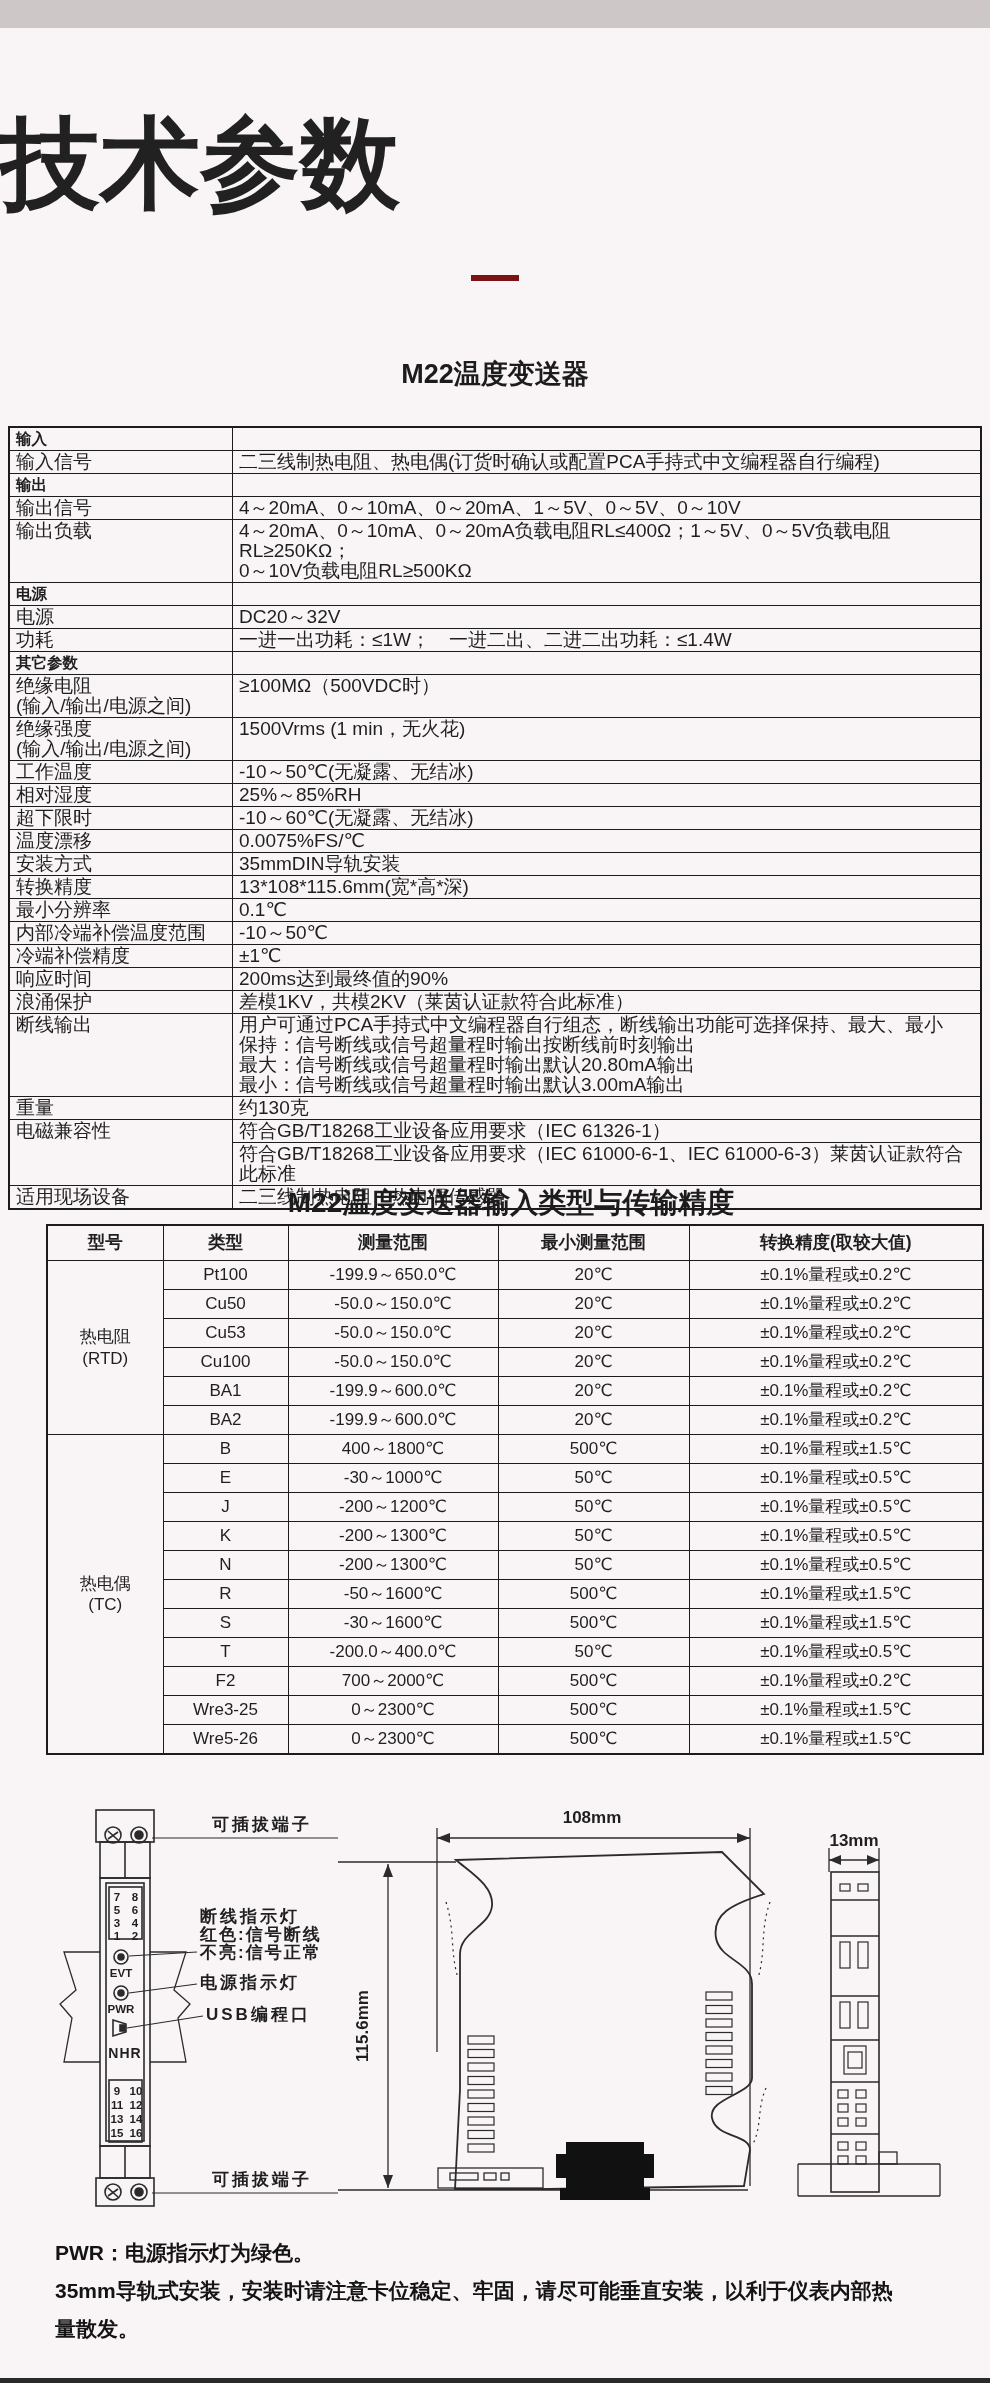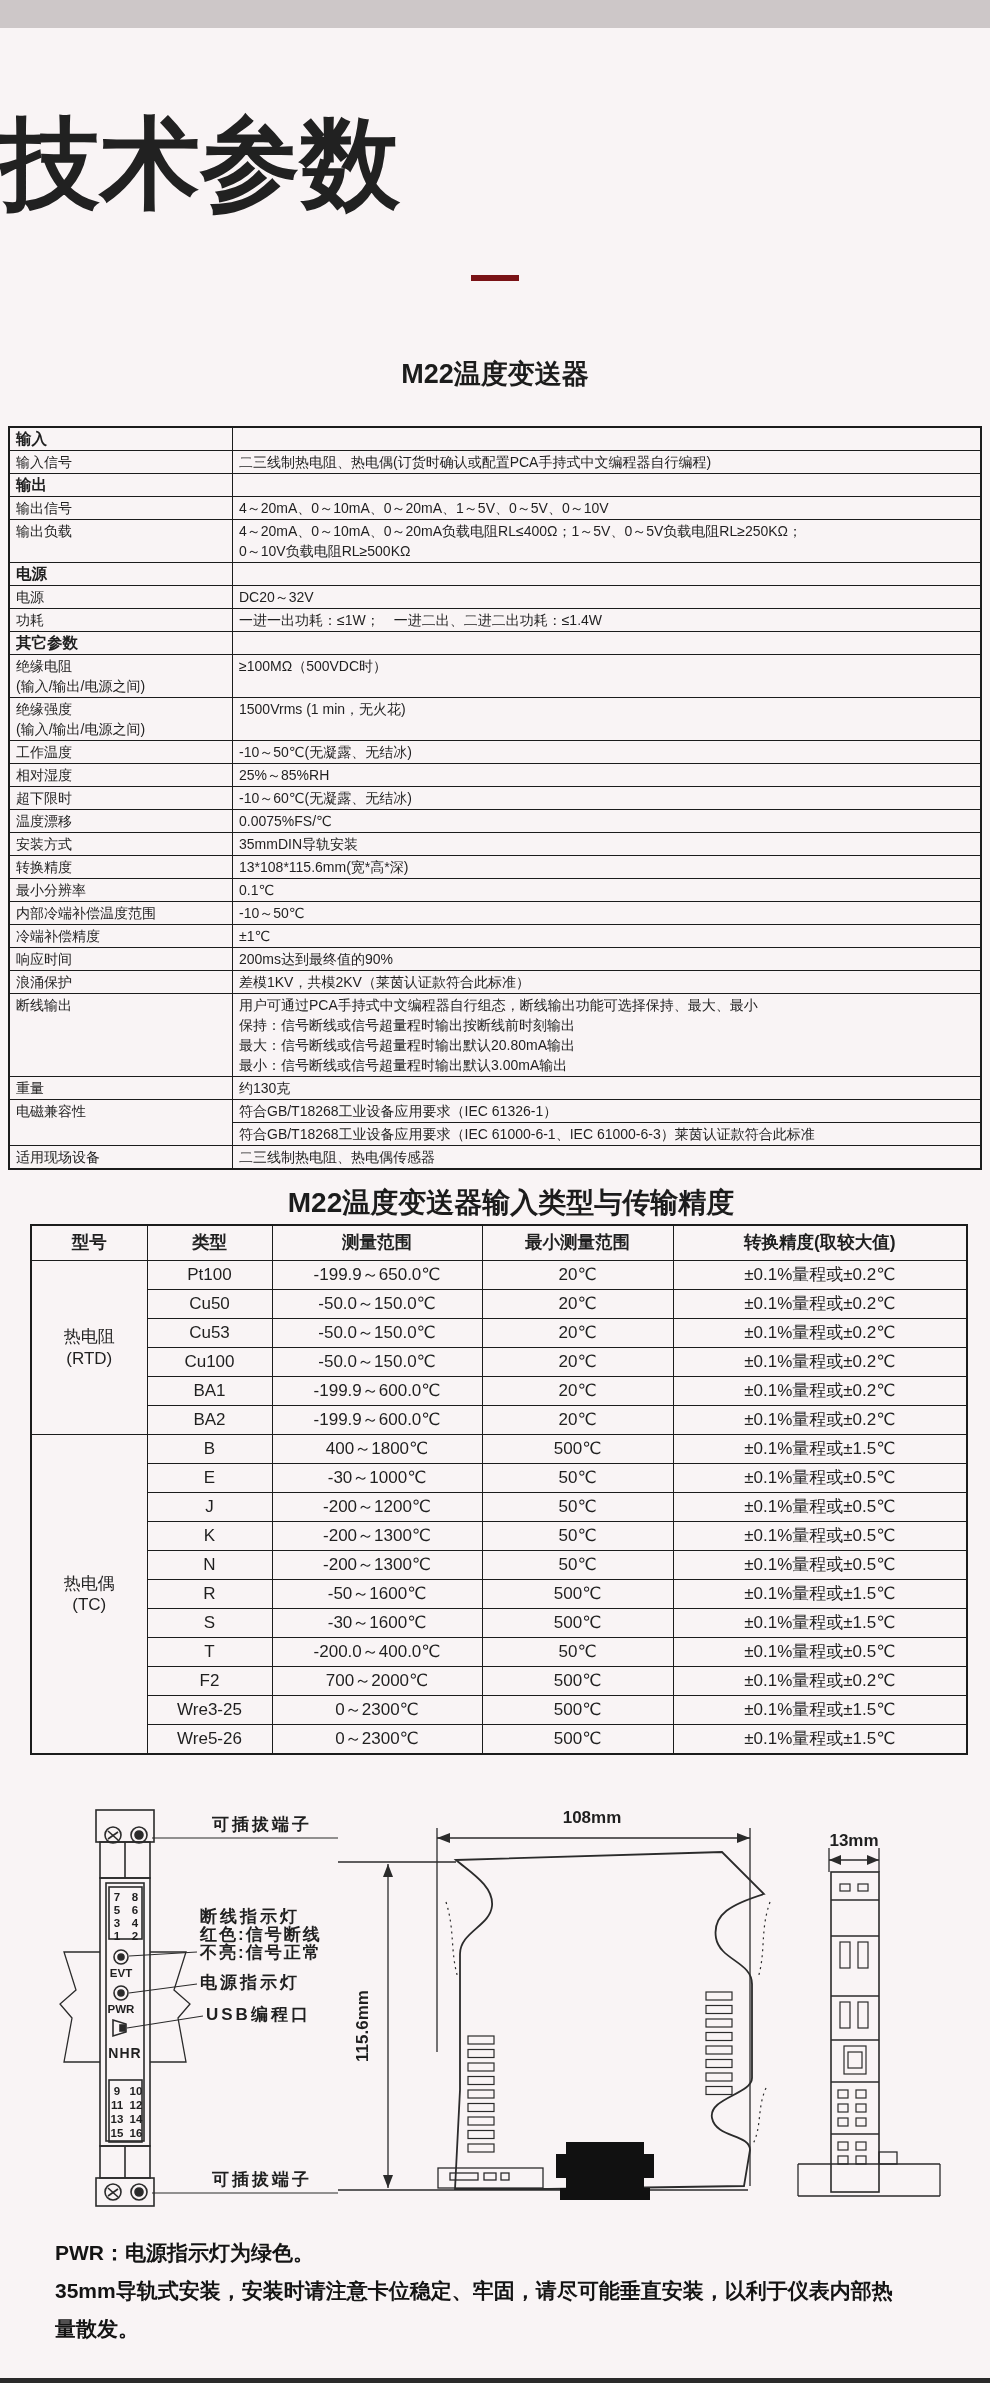--- a/index.html
+++ b/index.html
@@ -18,31 +18,31 @@
   .red-divider{position:absolute;top:275px;left:471px;width:48px;height:6px;background:#7a1216;}
   .product-title{
     position:absolute;top:356px;left:0;width:990px;margin:0;
     text-align:center;font-size:27px;font-weight:bold;color:#1c1c1c;
   }
   .spec-table{
     position:absolute;top:426px;left:8px;width:974px;
     border-collapse:collapse;border:2px solid #1c1c1c;table-layout:fixed;
   }
   .spec-table td{
-    border:1px solid #1c1c1c;font-size:14px;line-height:20px;
+    border:1px solid #1c1c1c;font-size:19px;line-height:20px;
     padding:1px 6px;vertical-align:top;white-space:pre-line;color:#1f1f1f;
   }
   .spec-table td.label{width:210px;}
   .spec-table tr.section td.label{font-weight:bold;font-size:15.5px;}
   .accuracy-title{
     position:absolute;top:1168px;left:0;width:990px;margin:16px;
     text-align:center;font-size:28px;font-weight:bold;color:#1c1c1c;
   }
   .acc-table{
-    position:absolute;top:1224px;left:30px;width:936px;
+    position:absolute;top:1224px;left:46px;width:936px;
     border-collapse:collapse;border:2px solid #1c1c1c;table-layout:fixed;
   }
   .acc-table th,.acc-table td{
     border:1px solid #1c1c1c;text-align:center;vertical-align:middle;
     font-size:17px;height:28px;padding:0 2px;white-space:pre-line;line-height:1.25;
   }
   .acc-table th{font-weight:bold;height:34px;font-size:17.5px;}
   .diagram{position:absolute;top:1790px;left:0;}
   .diagram text{fill:#1f1f1f;stroke:none;font-family:"Liberation Sans","DejaVu Sans",sans-serif;}
   .diagram .callout{font-size:17px;font-weight:bold;letter-spacing:3px;}

